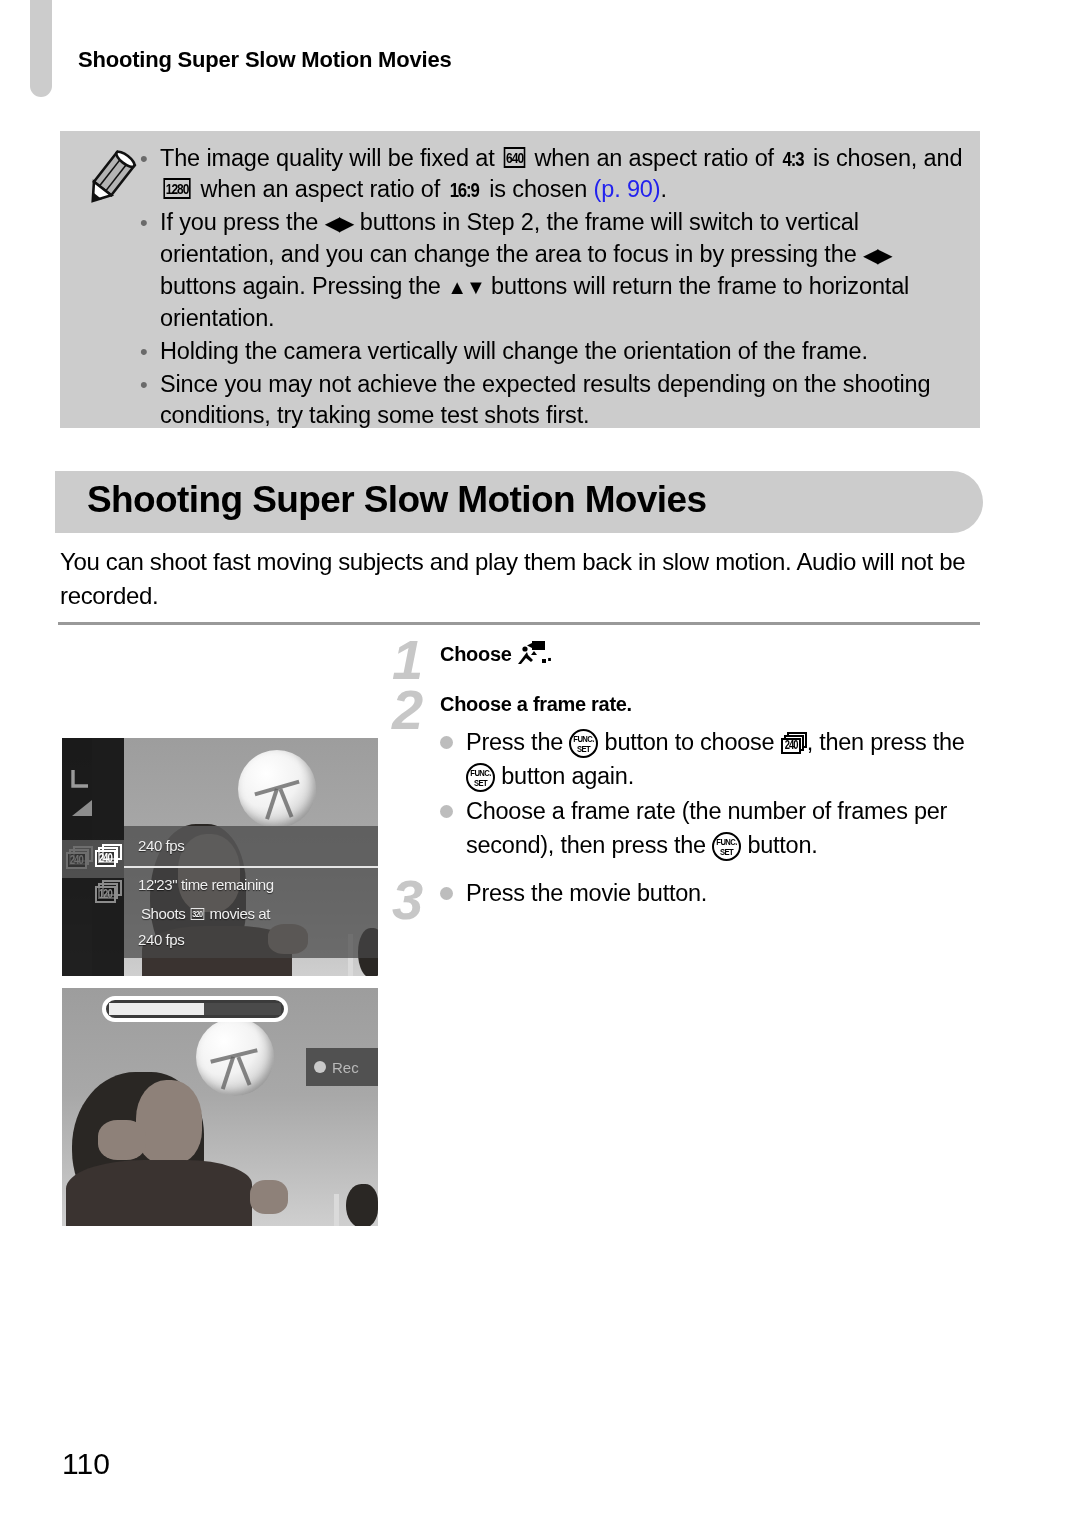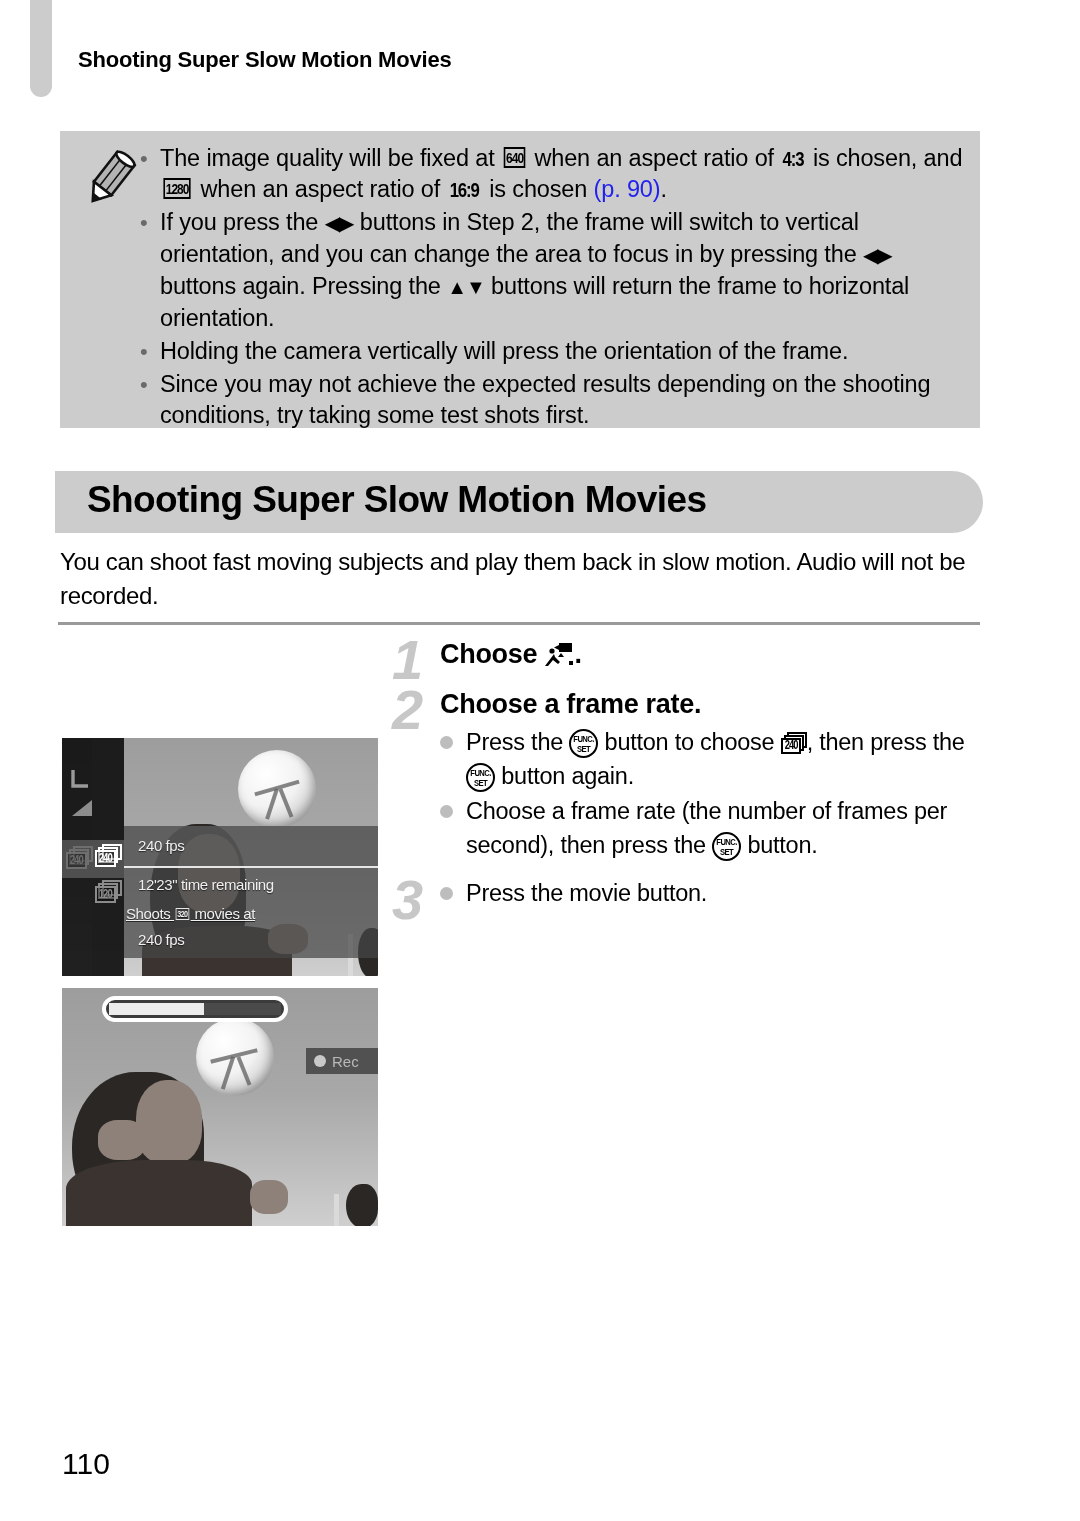--- a/index.html
+++ b/index.html
@@ -176,21 +176,21 @@
     color: #c7c7c7;
     font-style: italic;
     line-height: 56px;
     width: 46px;
     text-align: left;
   }
   .step-body {
     margin-left: 48px;
   }
   .step-title {
-    font-size: 27px;
+    font-size: 20px;
     font-weight: bold;
     line-height: 36px;
     letter-spacing: -0.3px;
     margin-bottom: 3px;
   }
   .sub-item {
     display: flex;
     align-items: flex-start;
     margin-bottom: 1px;
   }
@@ -434,21 +434,21 @@
   .rec-bar-fill {
     position: absolute;
     left: 0; top: 0; bottom: 0;
     background: #ececec;
   }
   .rec-badge {
     position: absolute;
     right: 0;
     top: 60px;
     width: 72px;
-    height: 26px;
+    height: 38px;
     background: rgba(60,60,60,0.8);
     display: flex;
     align-items: center;
     gap: 6px;
     padding-left: 8px;
     box-sizing: border-box;
   }
   .rec-dot {
     width: 12px; height: 12px;
     border-radius: 50%;
@@ -492,21 +492,21 @@
       <div class="note-item">
         <div class="note-bullet">•</div>
         <div class="note-text">The image quality will be fixed at <span class="glyph-box">640</span> when an aspect ratio of <span class="ratio">4:3</span> is chosen, and <span class="glyph-box">1280</span> when an aspect ratio of <span class="ratio">16:9</span> is chosen <span class="link">(p. 90)</span>.</div>
       </div>
       <div class="note-item">
         <div class="note-bullet">•</div>
         <div class="note-text">If you press the <span class="arrows-lr">◀▶</span> buttons in Step 2, the frame will switch to vertical orientation, and you can change the area to focus in by pressing the <span class="arrows-lr">◀▶</span> buttons again. Pressing the <span class="arrows-ud">▲▼</span> buttons will return the frame to horizontal orientation.</div>
       </div>
       <div class="note-item">
         <div class="note-bullet">•</div>
-        <div class="note-text">Holding the camera vertically will press the orientation of the frame.</div>
+        <div class="note-text">Holding the camera vertically will change the orientation of the frame.</div>
       </div>
       <div class="note-item">
         <div class="note-bullet">•</div>
         <div class="note-text">Since you may not achieve the expected results depending on the shooting conditions, try taking some test shots first.</div>
       </div>
     </div>
 </div>
 
 <div class="section-head-wrap">
   <div class="section-head">Shooting Super Slow Motion Movies</div>
@@ -557,21 +557,21 @@
   <div class="sel-glyph dim" style="left:33px; top:142px;">
     <b class="g1"></b>
       <b class="g2"></b>
       <b class="g3"><span>120</span></b>
   </div>
 
   <div class="menu-panel">
     <div class="menu-row1"></div>
     <div class="menu-txt" style="left:14px; top:11px;">240 fps</div>
     <div class="menu-txt" style="left:14px; top:50px;">12'23" time remaining</div>
-    <div class="menu-txt" style="left:2px; top:79px;text-decoration:underline;">
+    <div class="menu-txt" style="left:17px; top:79px;">
       <span>Shoots </span><span class="inline-mini">320</span><span> movies at</span>
     </div>
     <div class="menu-txt" style="left:14px; top:105px;">240 fps</div>
   </div>
 </div>
 
 <div class="lcd lcd-2">
   <div class="photo-sky"></div>
 
   <div class="ball" style="left:134px; top:30px; width:78px; height:78px;">

